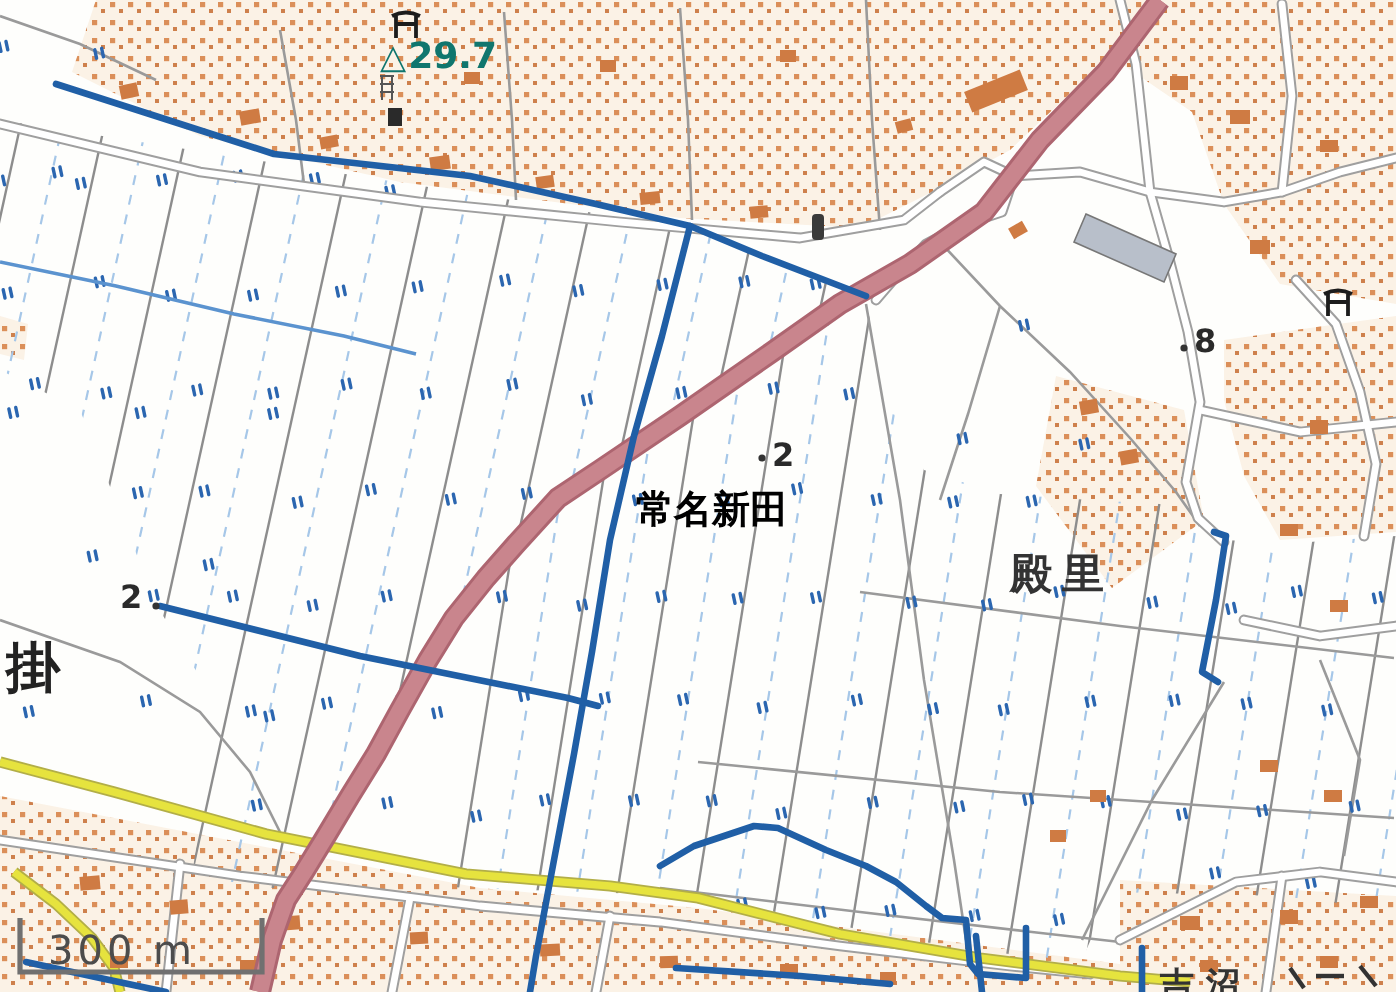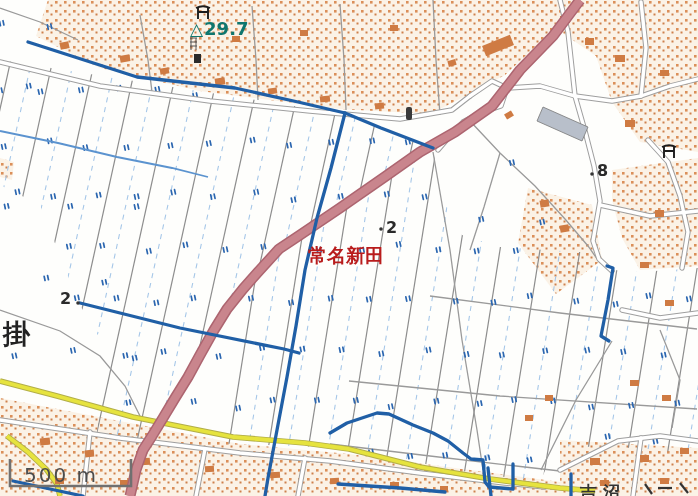--- a/index.html
+++ b/index.html
@@ -2,21 +2,21 @@
 <html><head>
 <meta charset="utf-8">
 <style>
   html,body{margin:0;padding:0;background:#e8e8e8;}
   #stage{position:relative;width:698px;height:496px;overflow:hidden;background:#fefefc;
          font-family:"DejaVu Sans","Liberation Sans",sans-serif;}
   #map-art{position:absolute;left:0;top:0;}
   .lbl{position:absolute;color:#2e2e2e;white-space:pre;pointer-events:none;}
   .lbl-kake{left:3px;top:316px;font-size:27px;font-weight:bold;color:#222;}
   .lbl-tonosato{left:505px;top:273px;font-size:21px;font-weight:bold;color:#333;letter-spacing:5px;}
-  .lbl-hitana{left:308px;top:244px;width:22px;font-size:19px;line-height:23px;color:#b91c1c;
+  .lbl-hitana{left:318px;top:244px;width:22px;font-size:19px;line-height:23px;color:#000000;
               word-break:break-all;text-align:right;font-weight:bold;}
   .lbl-cropped{left:580px;top:481px;font-size:17px;font-weight:bold;color:#333;letter-spacing:6px;}
   .lbl-trig{left:190px;top:18px;font-size:18px;font-weight:bold;color:#0f766e;}
   .lbl-trig .tri{font-size:17px;margin-right:1px;}
   .spot{position:absolute;font-size:16px;font-weight:bold;color:#2a2a2a;}
   .spot-8{left:597px;top:161px;}
   .spot-2c{left:386px;top:218px;}
   .spot-2l{left:60px;top:289px;}
   .lbl-scale{left:24px;top:463px;font-size:20px;color:#4c4c4c;letter-spacing:2px;}
 </style>
@@ -675,23 +675,24 @@
         <rect x="194" y="54" width="7" height="9" fill="#2a2a2a"></rect>
         <rect x="406" y="107" width="6" height="13" rx="2" fill="#3a3a3a"></rect>
         <line x1="645" y1="484" x2="652" y2="494" stroke="#333" stroke-width="2.2"></line>
         <line x1="658" y1="488" x2="672" y2="488" stroke="#333" stroke-width="2.2"></line>
         <line x1="680" y1="483" x2="688" y2="493" stroke="#333" stroke-width="2.2"></line>
       </g>
       <path d="M10,459 L10,486 L131,486 L131,459" fill="none" stroke="#707070" stroke-width="2.6"></path>
     </svg>
 
   <div class="lbl lbl-kake">掛</div>
+  <div class="lbl lbl-tonosato">殿里</div>
   <div class="lbl lbl-hitana">常名新田</div>
   <div class="lbl lbl-cropped">吉沼</div>
 
   <div class="lbl lbl-trig"><span class="tri">△</span><span>29.7</span></div>
 
   <div class="lbl spot spot-8">8</div>
   <div class="lbl spot spot-2c">2</div>
   <div class="lbl spot spot-2l">2</div>
 
-  <div class="lbl lbl-scale">500 m</div>
+  <div class="lbl lbl-scale">300 m</div>
 </div>
 
 </body></html>

